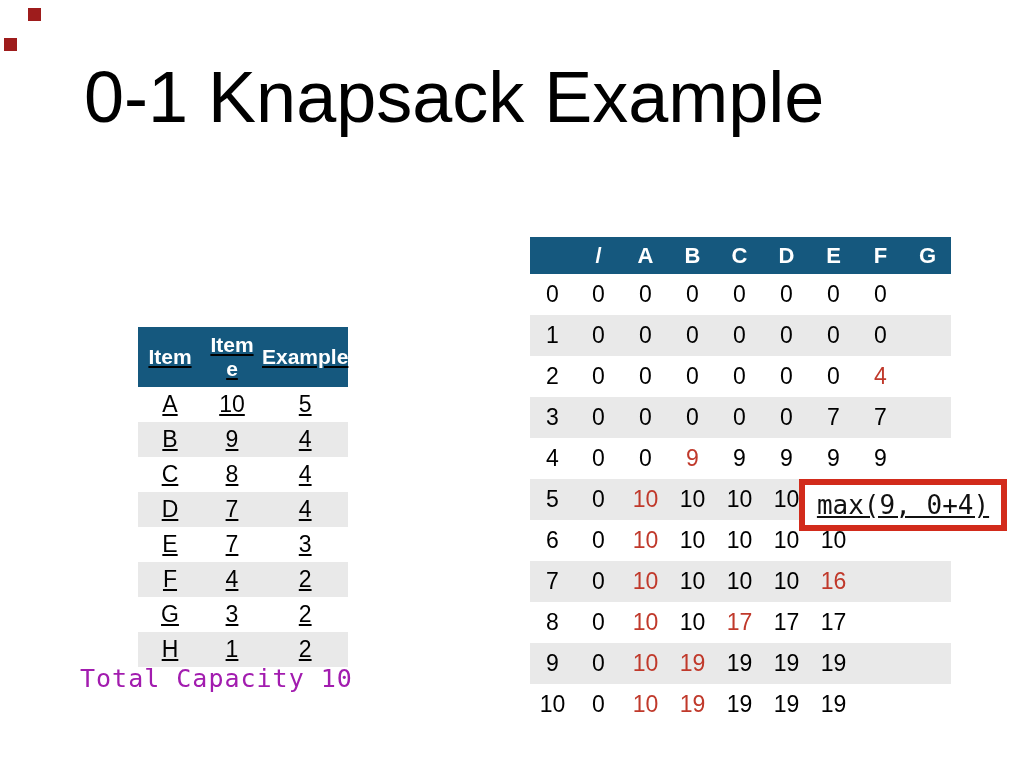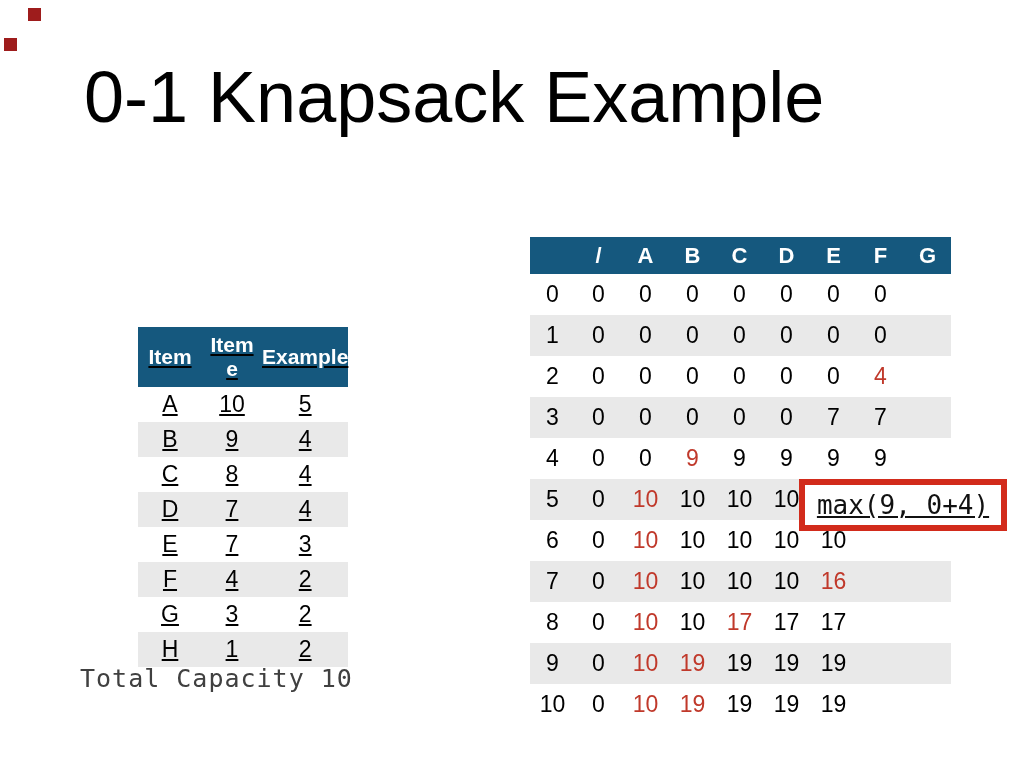--- a/index.html
+++ b/index.html
@@ -29,21 +29,21 @@
   }
   .items-table td {
     font-size:23px; color:#000; height:35px;
     text-align:center; vertical-align:middle;
   }
   .items-table tr.shaded td { background:var(--row-shade, #E9E9E9); }
 
   .total-capacity {
     position:absolute; left:80px; top:664px;
     font-family:"DejaVu Sans Mono", monospace;
-    font-size:25px; color:#404040; letter-spacing:1px; white-space:nowrap;
+    font-size:25px; color:#a21caf; letter-spacing:1px; white-space:nowrap;
   }
 
   
   .dp-table { position:absolute; left:530px; top:237px; }
   .dp-table th {
     background:var(--header-blue, #15587E); color:#fff;
     font-weight:bold; font-size:22px; height:37px;
     text-align:center; vertical-align:middle;
   }
   .dp-table td {

